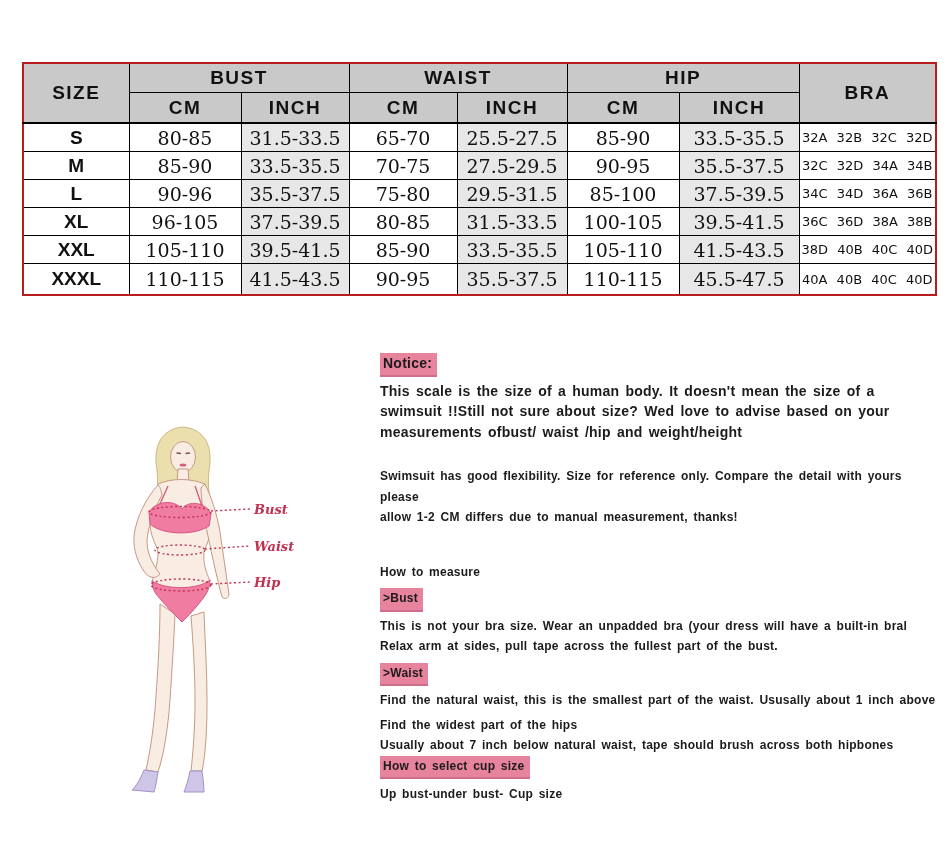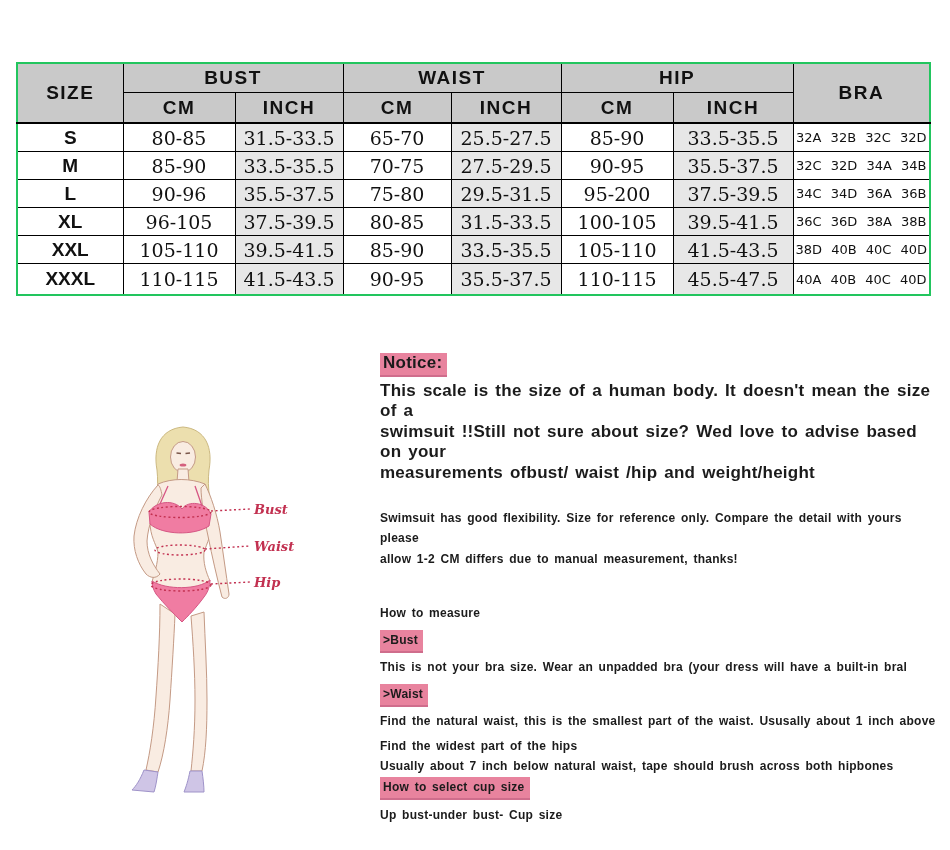--- a/index.html
+++ b/index.html
@@ -1,38 +1,38 @@
 <!DOCTYPE html>
 <html><head>
 <meta charset="utf-8">
 <style>
   html,body{margin:0;padding:0;background:#fff;}
   #screen{position:relative;width:950px;height:850px;background:#ffffff;overflow:hidden;
           font-family:"Liberation Sans",sans-serif;}
 
   
-  .chart{position:absolute;left:16px;top:62px;width:913px;border-collapse:collapse;
-         table-layout:fixed;border:2px solid #22c55e;}
+  .chart{position:absolute;left:22px;top:62px;width:913px;border-collapse:collapse;
+         table-layout:fixed;border:2px solid #b91c1c;}
   .chart th,.chart td{border:1px solid #000;text-align:center;vertical-align:middle;padding:0;
          overflow:hidden;white-space:nowrap;}
   .chart thead{border-bottom:2px solid #000;}
   .chart thead th{background:#c9c9c9;font:700 19px "Liberation Sans",sans-serif;
          letter-spacing:1.5px;color:#111;}
   .chart thead tr:first-child th{height:28px;}
   .chart thead tr:last-child th{height:29px;}
   .chart tbody td{font:400 19px "DejaVu Serif",serif;color:#111;height:27px;background:#fff;}
   .chart tbody tr:last-child td{height:30px;}
   .cell-size{font:700 19px "Liberation Sans",sans-serif !important;}
   .cell-inch{background:#e7e7e7 !important;}
   .cell-bra{font:400 13px "DejaVu Sans",sans-serif !important;word-spacing:5px;margin-top:47px;}
 
   
   .txtcol{position:absolute;left:380px;top:353px;width:560px;color:#1b1b1b;}
   .tl{font:700 12px/20.5px "Liberation Sans",sans-serif;letter-spacing:.25px;word-spacing:2px;}
-  .tl-lg{font-size:17px;line-height:20.6px;}
+  .tl-lg{font-size:14px;line-height:20.6px;}
   .hl{display:inline-block;background:#e8839e;padding:0 5px 1px 3px;
       border-bottom:2px solid #cf6d8c;}
   .mt9{margin-top:4px;}.mt24{margin-top:24px;}.mt17{margin-top:34px;}
   .mt4{margin-top:4px;}.mt6{margin-top:6px;text-decoration:underline;}.mt26{}.mt5{margin-top:5px;}
 
   
   .figure-wrap{position:absolute;left:98px;top:424px;width:200px;height:375px;}
   .sk{stroke:#c49a85;stroke-width:1;fill:#f9ece2;}
   .hairf{fill:#ecdfae;stroke:#ccb981;stroke-width:1;}
   .bik{fill:#f07ca2;stroke:#d65784;stroke-width:1;}
@@ -92,21 +92,21 @@
         <td>90-95</td>
         <td class="cell-inch">35.5-37.5</td>
         <td class="cell-bra">32C 32D 34A 34B</td>
       </tr>
       <tr>
         <td class="cell-size">L</td>
         <td>90-96</td>
         <td class="cell-inch">35.5-37.5</td>
         <td>75-80</td>
         <td class="cell-inch">29.5-31.5</td>
-        <td>95-200</td>
+        <td>85-100</td>
         <td class="cell-inch">37.5-39.5</td>
         <td class="cell-bra">34C 34D 36A 36B</td>
       </tr>
       <tr>
         <td class="cell-size">XL</td>
         <td>96-105</td>
         <td class="cell-inch">37.5-39.5</td>
         <td>80-85</td>
         <td class="cell-inch">31.5-33.5</td>
         <td>100-105</td>
@@ -188,20 +188,21 @@
     <div class="tl tl-lg">swimsuit !!Still not sure about size? Wed love to advise based on your</div>
     <div class="tl tl-lg">measurements ofbust/ waist /hip and weight/height</div>
 
     <div class="tl mt24">Swimsuit has good flexibility. Size for reference only. Compare the detail with yours please</div>
     <div class="tl">allow 1-2 CM differs due to manual measurement, thanks!</div>
 
     <div class="tl mt17">How to measure</div>
 
     <div class="tl mt6"><span class="hl">&gt;Bust</span></div>
     <div class="tl mt4">This is not your bra size. Wear an unpadded bra (your dress will have a built-in bral</div>
+    <div class="tl">Relax arm at sides, pull tape across the fullest part of the bust.</div>
 
     <div class="tl mt6"><span class="hl">&gt;Waist</span></div>
     <div class="tl mt4">Find the natural waist, this is the smallest part of the waist. Ususally about 1 inch above</div>
 
     <div class="tl mt4">Find the widest part of the hips</div>
     <div class="tl">Usually about 7 inch below natural waist, tape should brush across both hipbones</div>
 
     <div class="tl mt26"><span class="hl">How to select cup size</span></div>
     <div class="tl mt5">Up bust-under bust- Cup size</div>
 

